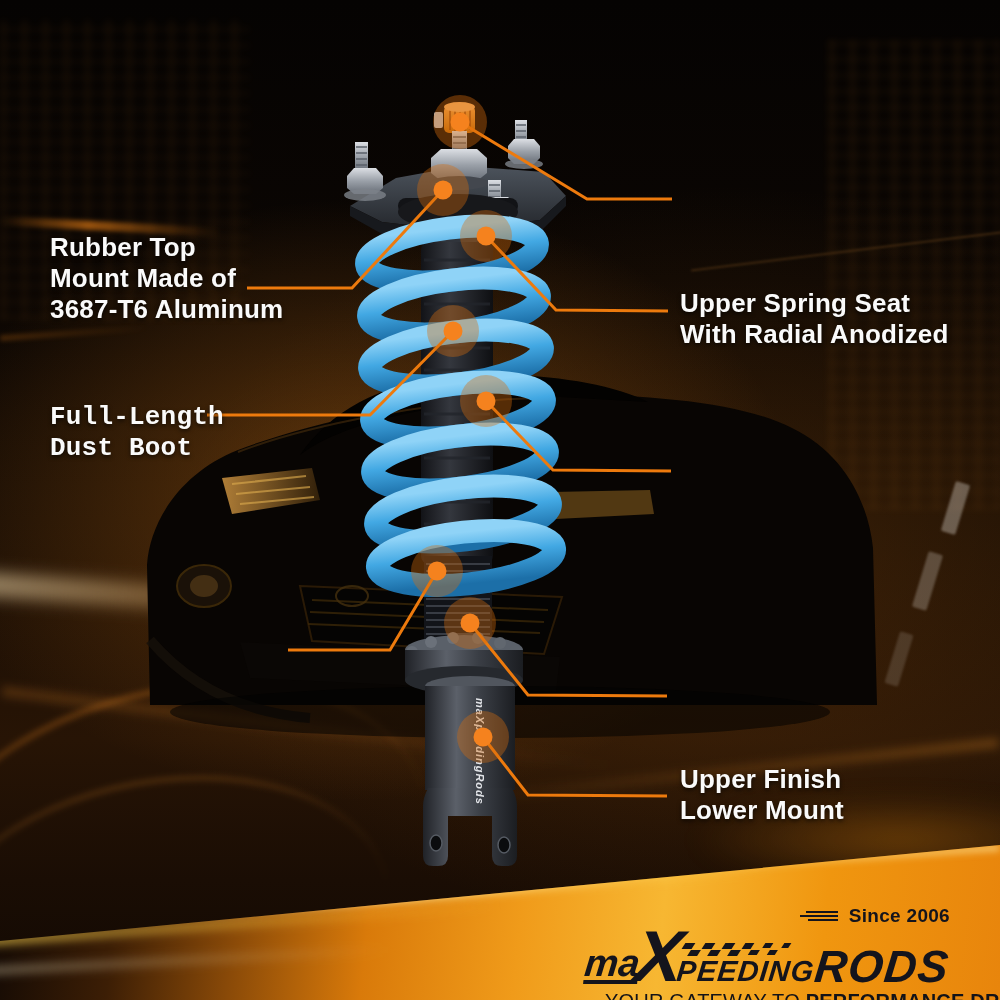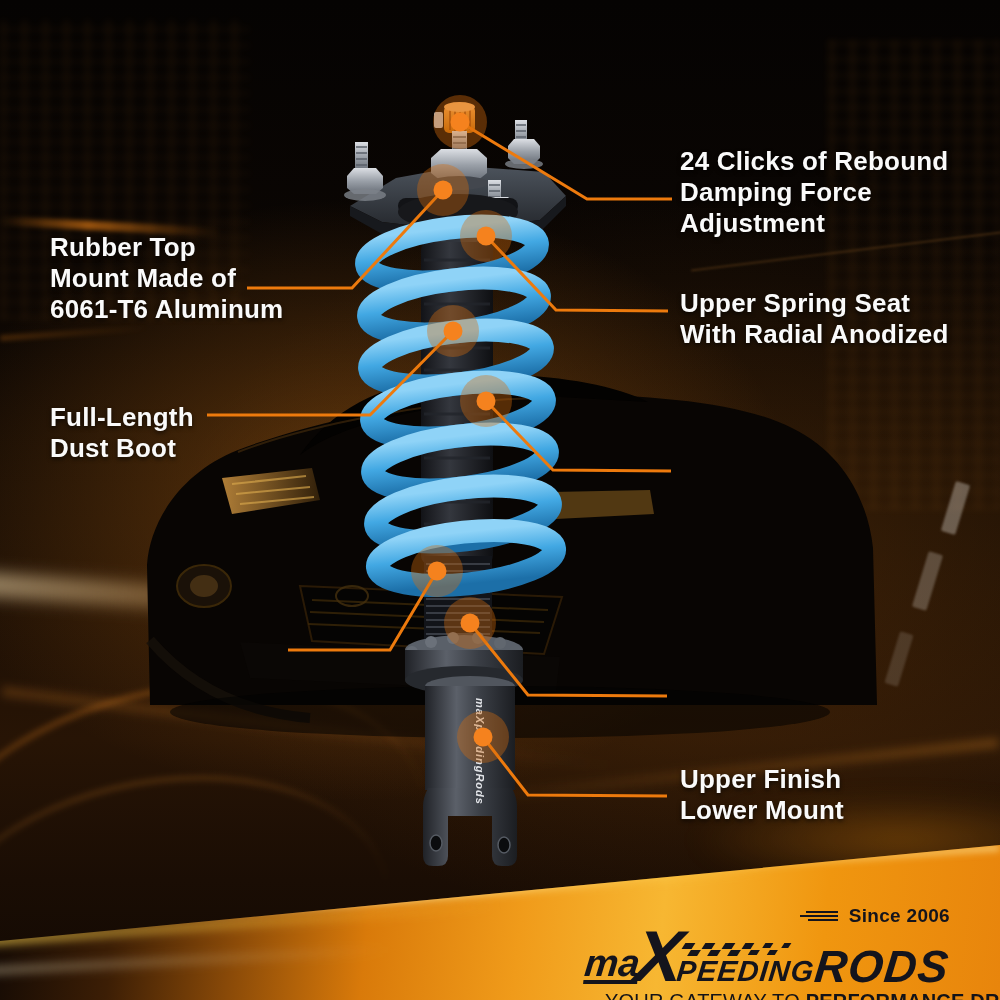--- a/index.html
+++ b/index.html
@@ -54,21 +54,21 @@
   .sw-y2{left:-20px;top:74px;width:520px;height:9px;transform:rotate(-4deg);filter:blur(5px);
     background:linear-gradient(90deg, rgba(255,211,77,.7), rgba(255,211,77,0));}
   .sw-y3{left:-40px;top:112px;width:430px;height:8px;transform:rotate(-3deg);filter:blur(5px);
     background:linear-gradient(90deg, rgba(255,240,200,.4), rgba(0,0,0,0));}
   .sw-y4{left:520px;top:16px;width:480px;height:7px;transform:rotate(-4deg);filter:blur(3px);
     background:linear-gradient(90deg, rgba(0,0,0,0), rgba(255,235,160,.55));}
   
   .label{position:absolute;color:#fafafa;font-size:26px;font-weight:700;line-height:1.2;
     white-space:pre-line;letter-spacing:.2px;text-shadow:0 2px 4px rgba(0,0,0,.65);}
   .lab-rubber{left:50px;top:232px;}
-  .lab-boot{left:50px;top:402px;}
+  .lab-boot{left:50px;top:402px;font-family:Liberation Mono, monospace;}
   .lab-perch{left:50px;top:632px;}
   .lab-rebound{left:680px;top:146px;}
   .lab-seat{left:680px;top:288px;}
   .lab-springs{left:680px;top:430px;}
   .lab-body{left:680px;top:648px;}
   .lab-mount{left:680px;top:764px;}
   
   .brand{right:50px;top:906px;width:345px;color:#14141c;text-align:right;}
   .since-row{display:flex;justify-content:flex-end;align-items:center;gap:11px;height:20px;}
   .since{font-size:19px;font-weight:600;letter-spacing:.3px;}
@@ -285,26 +285,23 @@
         </g>
       <g>
           <circle cx="483" cy="737" r="26" fill="rgba(214,108,12,.38)"></circle>
           <circle cx="483" cy="737" r="9.5" fill="#F5821E"></circle>
         </g>
     </g>
   </svg>
 
   <div class="label lab-rubber">Rubber Top
 Mount Made of
-6061-T6 Aluminum</div>
+3687-T6 Aluminum</div>
   <div class="label lab-boot">Full-Length
 Dust Boot</div>
-  <div class="label lab-rebound">24 Clicks of Rebound
-Damping Force
-Adjustment</div>
   <div class="label lab-seat">Upper Spring Seat
 With Radial Anodized</div>
   <div class="label lab-mount">Upper Finish
 Lower Mount</div>
 
   <div class="abs swoosh">
     <div class="sw-el sw-dark"></div>
     <div class="sw-el sw-y1"></div>
     <div class="sw-el sw-y2"></div>
     <div class="sw-el sw-y3"></div>

